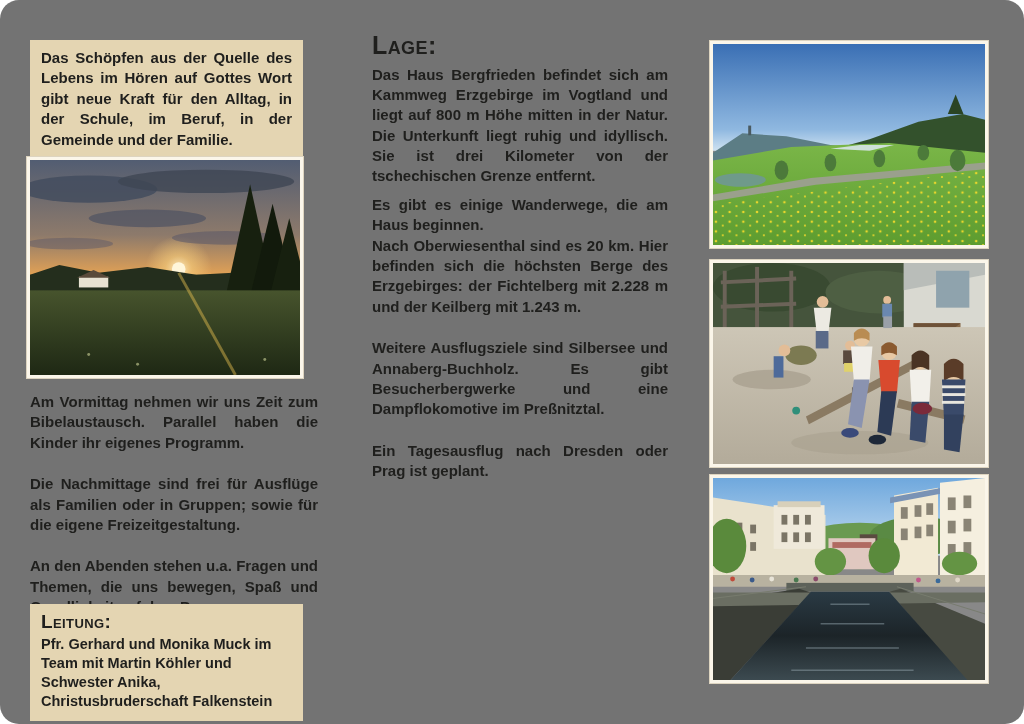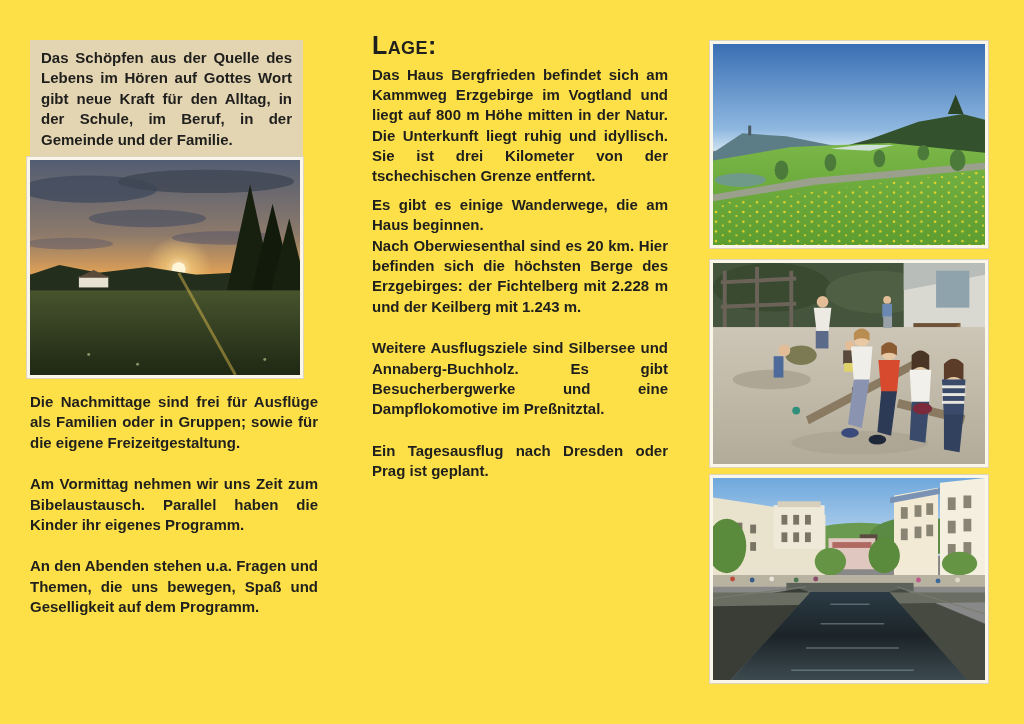--- a/index.html
+++ b/index.html
@@ -1,23 +1,24 @@
 <!DOCTYPE html>
 <html lang="de"><head>
 <meta charset="utf-8">
 <style>
   html,body{margin:0;padding:0;}
   .page{
     position:relative;
     width:1024px;height:724px;
-    background:#fde047;
+    background:#737373;
     font-family:"Liberation Sans",sans-serif;
     font-weight:700;
     color:#1f1f1d;
     overflow:hidden;
+    border-radius:19px;
   }
   .txt{
     font-size:15px;
     line-height:1.36;
     text-align:justify;
     hyphens:auto;-webkit-hyphens:auto;
   }
   .box{
     background:#e4d5b2;
     padding:8px 11px 10px 11px;
@@ -100,25 +101,29 @@
       <polygon points="245,140 265,60 285,140" fill="#17200f"></polygon>
       <rect x="0" y="134" width="276" height="87" fill="url(#grass1)"></rect>
       <line x1="152" y1="116" x2="210" y2="221" stroke="#e8c050" stroke-width="3" opacity="0.45"></line>
       <circle cx="60" cy="200" r="1.5" fill="#cfd49a" opacity="0.6"></circle>
       <circle cx="110" cy="210" r="1.5" fill="#cfd49a" opacity="0.6"></circle>
       <circle cx="240" cy="205" r="1.5" fill="#cfd49a" opacity="0.6"></circle>
     </svg>
   </div>
 
   <div id="left-paras" class="txt">
+    <p class="para-gap">Am Vormittag nehmen wir uns Zeit zum Bibelaustausch. Parallel haben die Kinder ihr eigenes Programm.</p>
     <p class="para-gap">Die Nachmittage sind frei für Ausflüge als Familien oder in Gruppen; sowie für die eigene Freizeitgestaltung.</p>
-    <p class="para-gap">Am Vormittag nehmen wir uns Zeit zum Bibelaustausch. Parallel haben die Kinder ihr eigenes Programm.</p>
     <p>An den Abenden stehen u.a. Fragen und Themen, die uns bewegen, Spaß und Geselligkeit auf dem Programm.</p>
   </div>
 
+  <div id="leitung-box" class="box">
+    <h2 class="heading">Leitung:</h2>
+    <p class="txt">Pfr. Gerhard und Monika Muck im Team mit Martin Köhler und Schwester Anika, Christusbruderschaft Falkenstein</p>
+  </div>
 
   <div id="middle-col">
     <h2 class="heading">Lage:</h2>
     <p class="txt section-gap">Das Haus Bergfrieden befindet sich am Kammweg Erzgebirge im Vogtland und liegt auf 800 m Höhe mitten in der Natur. Die Unterkunft liegt ruhig und idyllisch. Sie ist drei Kilometer von der tschechischen Grenze entfernt.</p>
 
     <div class="para-gap">
       <p class="txt">Es gibt es einige Wanderwege, die am Haus beginnen.</p>
       <p class="txt">Nach Oberwiesenthal sind es 20 km. Hier befinden sich die höchsten Berge des Erzgebirges: der Fichtelberg mit 2.228 m und der Keilberg mit 1.243 m.</p>
     </div>
     <p class="txt para-gap">Weitere Ausflugsziele sind Silbersee und Annaberg-Buchholz. Es gibt Besucherbergwerke und eine Dampflokomotive im Preßnitztal.</p>

